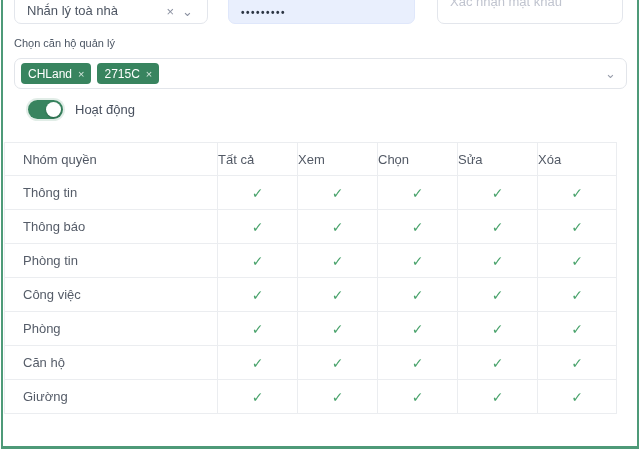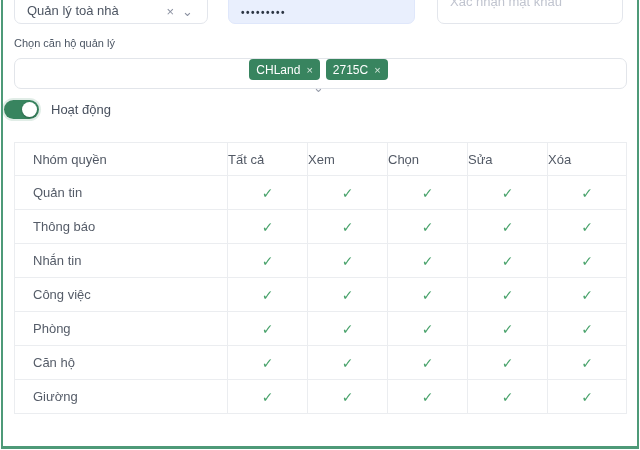--- a/index.html
+++ b/index.html
@@ -32,60 +32,60 @@
     left:437px; width:186px; padding:0 12px 5px 12px;
     font-family:inherit; font-size:13px; color:#4d5562; outline:none;
   }
   .confirm-box::placeholder { color:#c0c4cf; }
   
   .apt-label { position:absolute; left:14px; top:37px; font-size:11px; color:#4b5563; }
   
   .multi {
     position:absolute; left:14px; top:58px; width:613px; height:31px;
     border:1px solid #e2e5ea; border-radius:7px; background:#fff;
-    display:flex; align-items:center; padding:0 10px 0 6px;flex-direction:column;
+    display:flex; align-items:center; padding:0 10px 0 6px;
   }
   .tags { flex:1 1 auto; display:flex; gap:6px; }
   .tag {
     background:#38845f; color:#fff; font-size:12px; border-radius:4px;
     height:21px; display:flex; align-items:center; padding:0 7px; gap:6px;
   }
   .tag .x { color:#d7e8de; font-size:11px; cursor:pointer; }
   .multi .chev { color:#989dab; font-size:13px; }
   
-  .toggle-row { position:absolute; left:4px; top:100px; display:flex; align-items:center; gap:12px; }
+  .toggle-row { position:absolute; left:28px; top:100px; display:flex; align-items:center; gap:12px; }
   .toggle {
     width:35px; height:19px; border-radius:10px; background:#38845f; position:relative;
     box-shadow:0 0 0 2px rgba(56,132,95,.15); cursor:pointer;
   }
   .toggle .knob {
     position:absolute; right:2px; top:2px; width:15px; height:15px;
     border-radius:50%; background:#fff; box-shadow:0 1px 2px rgba(0,0,0,.25);
   }
   .toggle-label { font-size:13px; color:#48505e; }
   
   table.perm {
-    position:absolute; left:14px; top:142px; width:612px;
+    position:absolute; left:4px; top:142px; width:612px;
     border-collapse:collapse; table-layout:fixed; font-size:13px; color:#555c68;
   }
   table.perm th, table.perm td { border:1px solid #ebedf0; font-weight:normal; }
   table.perm th { height:33px; text-align:left; color:#525965; }
   table.perm td { height:34px; text-align:center; }
   table.perm th:first-child, table.perm td:first-child { text-align:left; padding-left:18px; }
   .check { color:#4aa36c; font-size:14px; }
 </style>
 </head>
 <body>
 
 <div class="screen">
 
   <div class="frame"></div>
 
   <div class="inp select-box">
-    <span class="val">Quản lý toà nhà</span>
+    <span class="val">Nhắn lý toà nhà</span>
     <span class="icon-gray">×</span>
     <span class="icon-gray">⌄</span>
   </div>
 
   <div class="inp pwd-box">
     <span>•••••••••</span>
   </div>
 
   <input class="inp confirm-box" placeholder="Xác nhận mật khẩu" style="">
 
@@ -126,37 +126,37 @@
           <th>Nhóm quyền</th>
           <th>Tất cả</th>
           <th>Xem</th>
           <th>Chọn</th>
           <th>Sửa</th>
           <th>Xóa</th>
         </tr>
       </thead>
     <tbody id="perm-body">
         <tr>
-          <td>Quản tin</td>
+          <td>Thông tin</td>
           <td><span class="check">✓</span></td>
           <td><span class="check">✓</span></td>
           <td><span class="check">✓</span></td>
           <td><span class="check">✓</span></td>
           <td><span class="check">✓</span></td>
         </tr>
         <tr>
           <td>Thông báo</td>
           <td><span class="check">✓</span></td>
           <td><span class="check">✓</span></td>
           <td><span class="check">✓</span></td>
           <td><span class="check">✓</span></td>
           <td><span class="check">✓</span></td>
         </tr>
         <tr>
-          <td>Nhắn tin</td>
+          <td>Phòng tin</td>
           <td><span class="check">✓</span></td>
           <td><span class="check">✓</span></td>
           <td><span class="check">✓</span></td>
           <td><span class="check">✓</span></td>
           <td><span class="check">✓</span></td>
         </tr>
         <tr>
           <td>Công việc</td>
           <td><span class="check">✓</span></td>
           <td><span class="check">✓</span></td>

